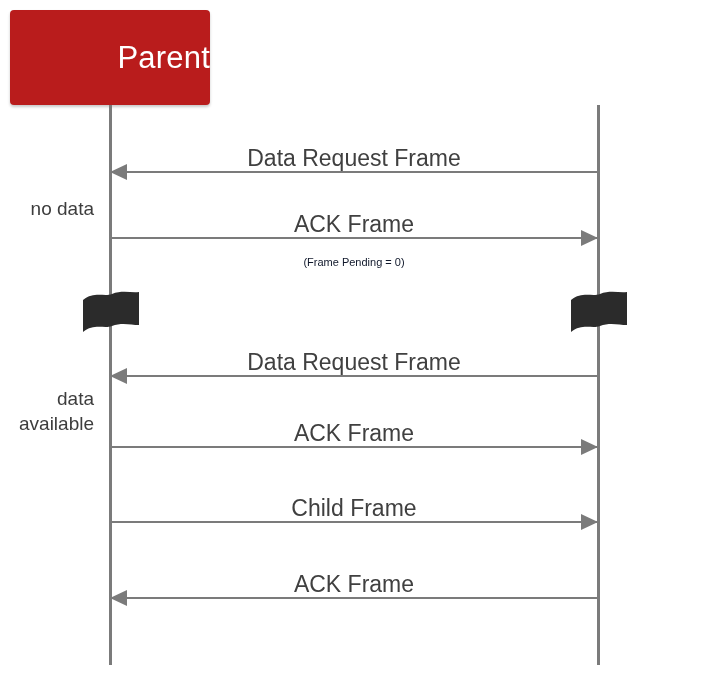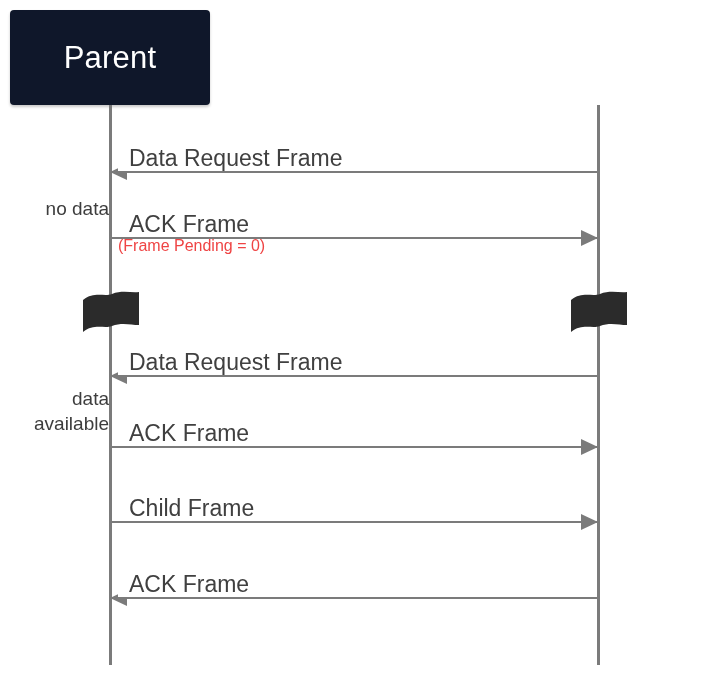--- a/index.html
+++ b/index.html
@@ -15,25 +15,25 @@
     overflow: hidden;
     font-family: "Liberation Sans", sans-serif;
   }
 
   
   .actor-box {
     position: absolute;
     width: 200px;
     height: 95px;
     border-radius: 4px;
-    background: #0f172a;
+    background: #b91c1c;
     box-shadow: 0 2px 3px rgba(0,0,0,0.22);
     display: flex;
     align-items: center;
-    justify-content: center;
+    justify-content: flex-end;
   }
   .actor-box .actor-label {
     color: #ffffff;
     font-size: 31px;
     font-weight: 400;
     letter-spacing: 0.2px;
     line-height: 1;
   }
   #actor-parent { left: 10px;  top: 10px; }
   #actor-child  { left: 498px; top: 10px; }
@@ -86,49 +86,50 @@
   .message.to-left .msg-arrowhead {
     left: 0;
     border-right: 17px solid #7b7b7b;
   }
   .message.to-right .msg-arrowhead {
     left: 471px;
     border-left: 17px solid #7b7b7b;
   }
   .msg-caption {
     position: absolute;
-    left: 8px;
+    left: 0;
     width: 488px;
+    text-align: center;
     pointer-events: none;
   }
   .msg-caption .msg-title {
     display: inline-block;
     background: #ffffff;
     padding: 0 11px;
     color: #404040;
     font-size: 23px;
     line-height: 26px;
     white-space: nowrap;
   }
   .msg-caption .msg-sub {
     display: block;
-    margin-top: 1px;
-    color: #ef4444;
-    font-size: 16px;
+    margin-top: 17px;
+    color: #0f172a;
+    font-size: 11px;
     line-height: 16px;
     white-space: nowrap;
   }
   
   .msg-caption { top: -27px; }
   .message.has-sub .msg-caption { top: -27px; }
 
   
   .side-note {
     position: absolute;
-    right: 597px;           
+    right: 612px;           
     text-align: right;
     color: #3d3d3d;
     font-size: 19px;
     line-height: 25px;
     white-space: pre-line;
   }
   #note-no-data      { top: 196px; }
   #note-data-avail   { top: 386px; }
 </style>
 </head>

